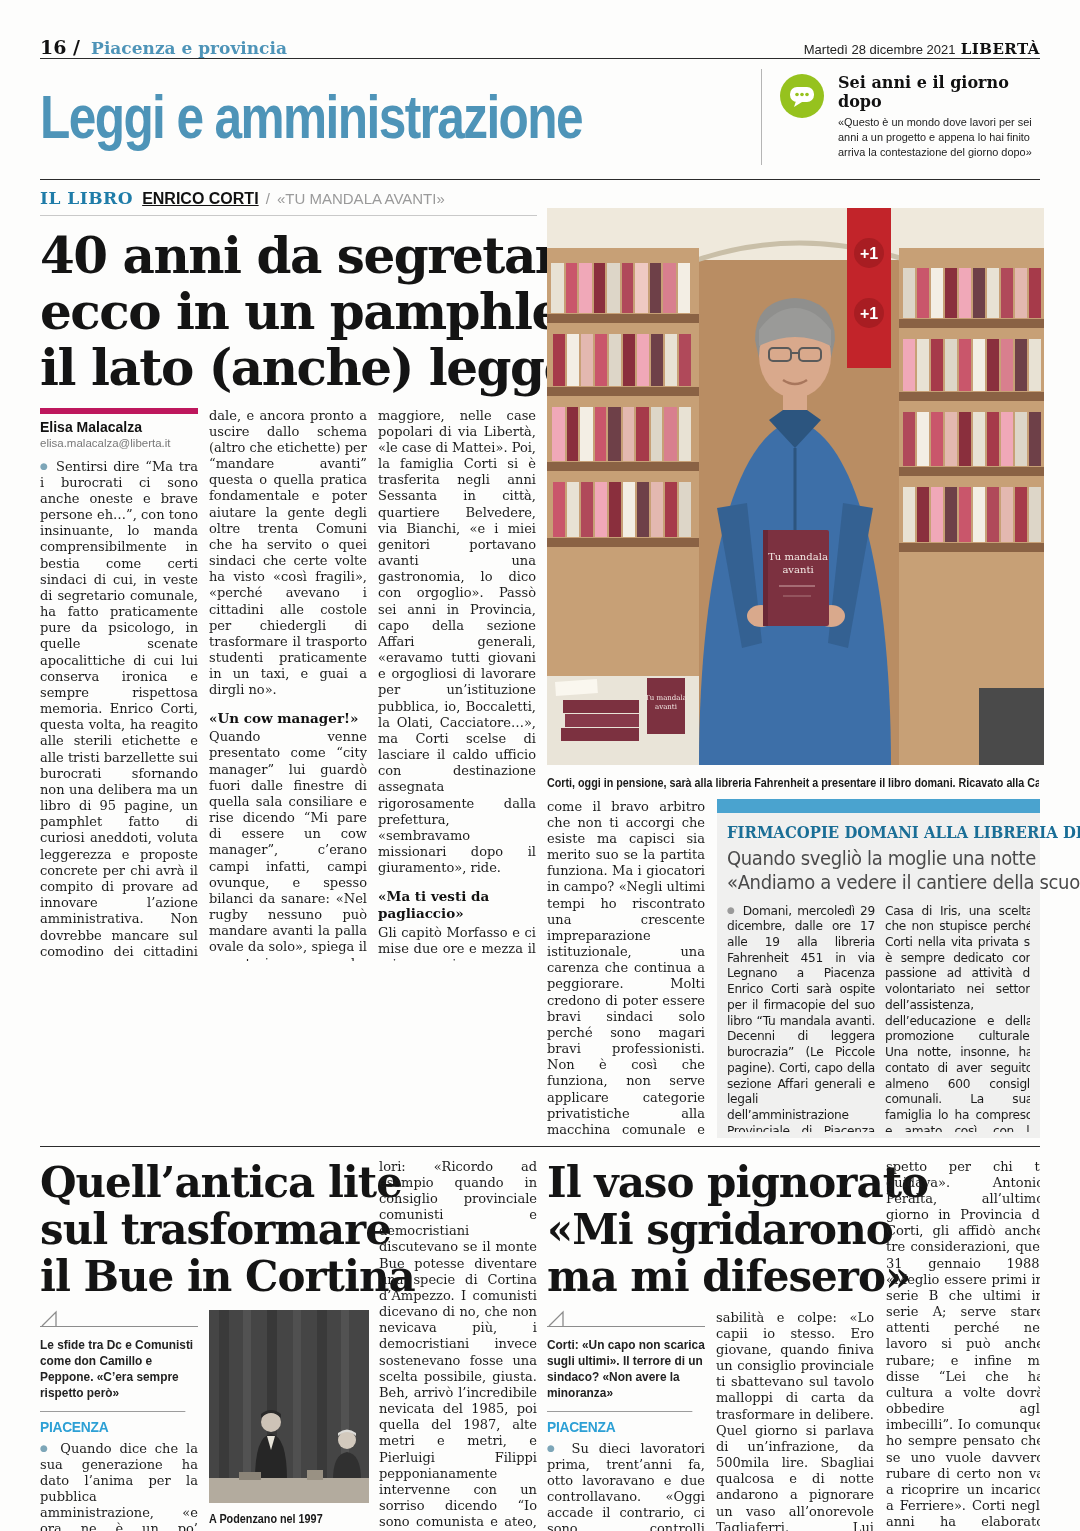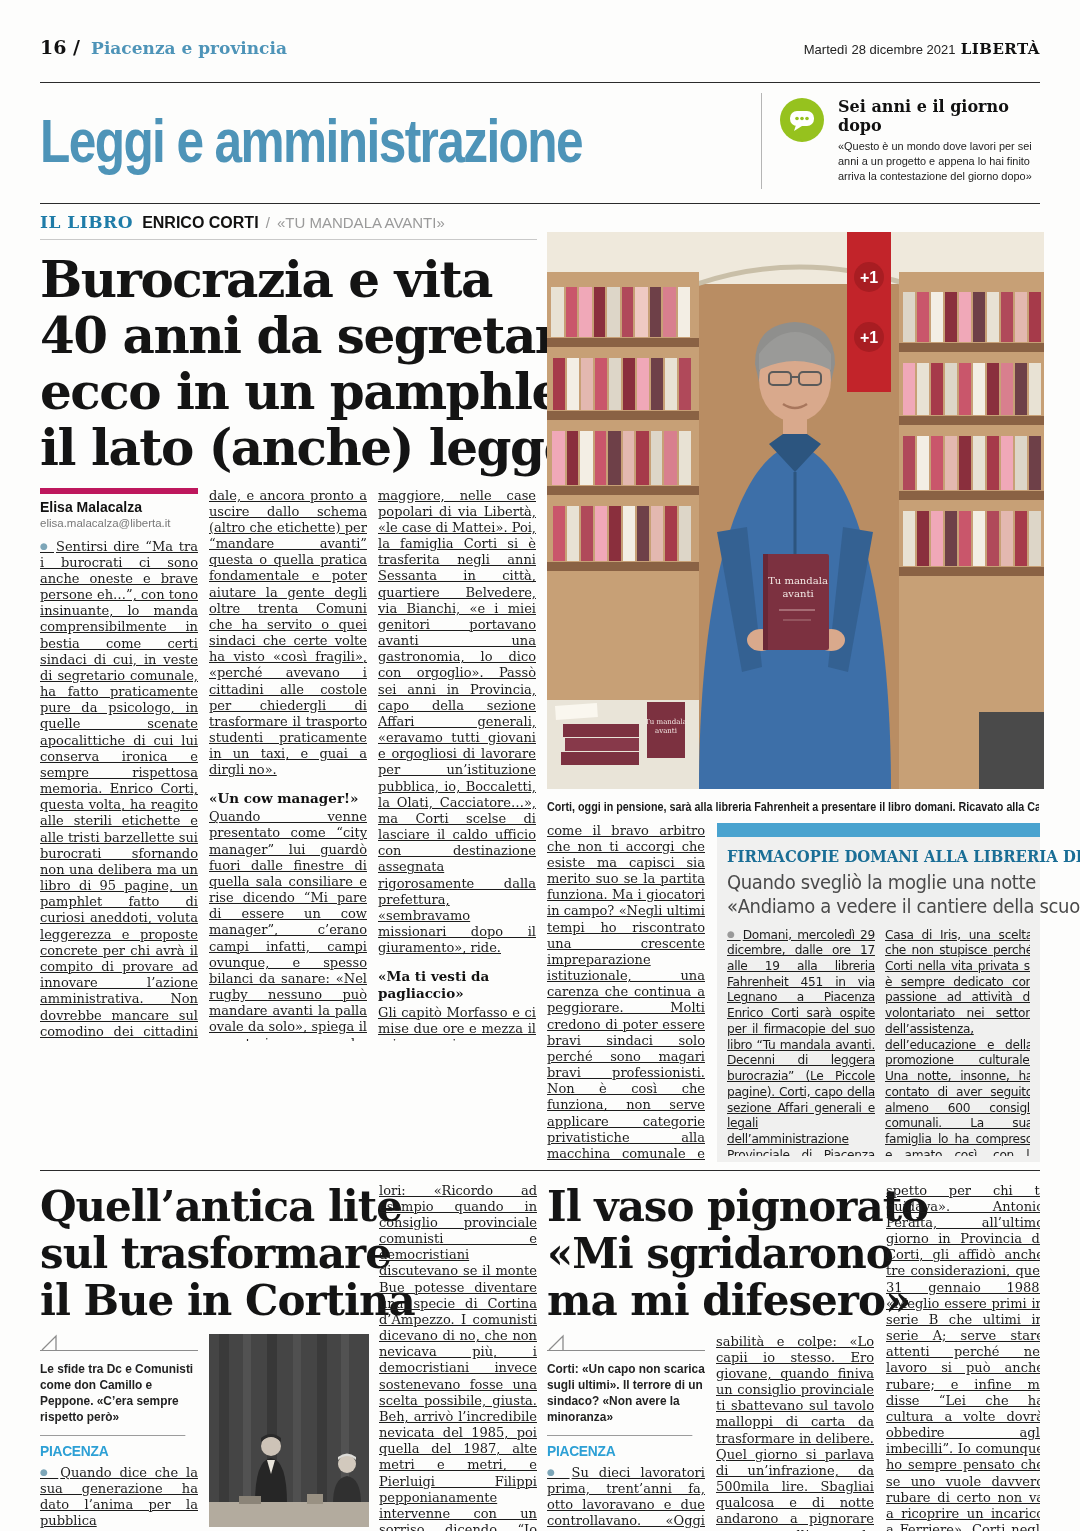--- a/index.html
+++ b/index.html
@@ -2,21 +2,21 @@
 <html lang="it"><head>
 <meta charset="utf-8">
 <style>
   html,body{margin:0;padding:0;background:#e9e9e9;}
   .page{position:relative;width:1080px;height:1531px;background:#fdfdfc;overflow:hidden;
         font-family:"DejaVu Serif",serif;color:#1a1a1a;margin:0 auto;}
   .inner{position:absolute;left:40px;top:0;width:1000px;}
 
   
   .topbar{display:flex;justify-content:space-between;align-items:baseline;padding-top:36px;
-          border-bottom:1px solid #2b2b2b;padding-bottom:24px;}
+          border-bottom:1px solid #2b2b2b;padding-bottom:0;}
   .pagenum{font:bold 19px "DejaVu Serif",serif;color:#111;}
   .section-name{font:bold 17px "DejaVu Serif",serif;color:#4e94b8;margin-left:6px;}
   .date{font:13px "Liberation Sans",sans-serif;color:#222;}
   .masthead{font:bold 15px "DejaVu Serif",serif;color:#111;letter-spacing:.5px;}
 
   
   .banner{display:flex;justify-content:space-between;align-items:stretch;
           border-bottom:1px solid #2b2b2b;padding:10px 0 14px;gap:24px;}
   .banner-title{font:bold 62px/1 "Liberation Sans",sans-serif;color:#4e94b8;letter-spacing:-2px;
           transform:scaleX(.80);transform-origin:left center;white-space:nowrap;align-self:center;}
@@ -26,42 +26,42 @@
   .qtitle{font:bold 16px "DejaVu Serif",serif;color:#111;margin-bottom:4px;}
   .qbody{font:11.5px/1.32 "Liberation Sans",sans-serif;color:#222;transform:scaleX(.95);transform-origin:left top;width:105%;}
 
   
   .main-row{display:flex;gap:10px;}
   .main-left{width:497px;flex:none;}
   .main-right{width:493px;flex:none;}
 
   .kicker{margin-top:8px;border-bottom:1px solid #c9c9c9;padding-bottom:7px;white-space:nowrap;}
   .k-label{font:bold 17px "DejaVu Serif",serif;color:#1f7ca8;letter-spacing:.5px;}
-  .k-name{font:bold 16px "Liberation Sans",sans-serif;color:#111;margin-left:4px;}
+  .k-name{font:bold 16px "Liberation Sans",sans-serif;color:#111;margin-left:4px;text-decoration:underline;}
   .k-sep{font:15px "Liberation Sans",sans-serif;color:#999;margin:0 2px;}
   .k-quote{font:15px "Liberation Sans",sans-serif;color:#9a9a9a;}
 
   .headline{margin:12px 0 0;font:bold 50px/56px "DejaVu Serif",serif;letter-spacing:-1.5px;color:#141414;}
   .headline .line{white-space:nowrap;}
 
   .standfirst-block{margin-top:42px;}
   .sf-mark{position:relative;height:16px;border-bottom:1px solid #8c8c8c;margin-bottom:10px;}
   .sf-mark svg{position:absolute;left:0;bottom:-1px;}
   .sf-text{font:22px/30px "Liberation Sans",sans-serif;color:#2c2c2c;letter-spacing:-.3px;
            transform:scaleX(.88);transform-origin:left top;width:114%;}
   .sf-text .line{white-space:nowrap;}
 
   .main-cols{display:flex;gap:11px;margin-top:12px;height:553px;overflow:hidden;}
   .col{width:158px;flex:none;overflow:hidden;}
 
   .byline{border-top:6px solid #be185d;padding-top:5px;margin-bottom:10px;}
   .by-name{font:bold 14px "Liberation Sans",sans-serif;color:#111;}
   .by-email{font:11.5px "Liberation Sans",sans-serif;color:#777;margin-top:2px;}
 
-  .blk-p,.blk-lead{font:13px/1.245 "DejaVu Serif",serif;text-align:justify;margin:0;color:#1c1c1c;text-decoration:underline;}
+  .blk-p,.blk-lead{font:13px/1.245 "DejaVu Serif",serif;text-align:justify;margin:0;color:#1c1c1c;}
   .blk-sub{font:bold 13.5px/1.3 "DejaVu Serif",serif;margin:11px 0 2px;color:#111;}
   .bullet{color:#7da6b8;font-size:9px;vertical-align:1.5px;padding-right:2px;}
 
   
   .photo{margin:28px 0 0;}
   .caption{font:bold 12.5px "Liberation Sans",sans-serif;color:#1a1a1a;margin:7px 0 9px;
            transform:scaleX(.86);transform-origin:left top;width:116%;white-space:nowrap;overflow:hidden;}
 
   .right-row{display:flex;gap:12px;}
   .right-row .col{width:158px;height:338px;}
@@ -139,21 +139,20 @@
 
     <div class="main-row">
       <div class="main-left">
         <div class="kicker">
           <span class="k-label">IL LIBRO</span>
           <span class="k-name">ENRICO CORTI</span>
           <span class="k-sep">/</span>
           <span class="k-quote">«TU MANDALA AVANTI»</span>
         </div>
         <h1 class="headline">
-            <div class="line">Burocrazia e vita</div>
             <div class="line">40 anni da segretario</div>
             <div class="line">ecco in un pamphlet</div>
             <div class="line">il lato (anche) leggero</div>
           </h1>
         <div class="main-cols">
           <div class="col">
             <div class="byline">
               <div class="by-name">Elisa Malacalza</div>
               <div class="by-email">elisa.malacalza@liberta.it</div>
             </div>

